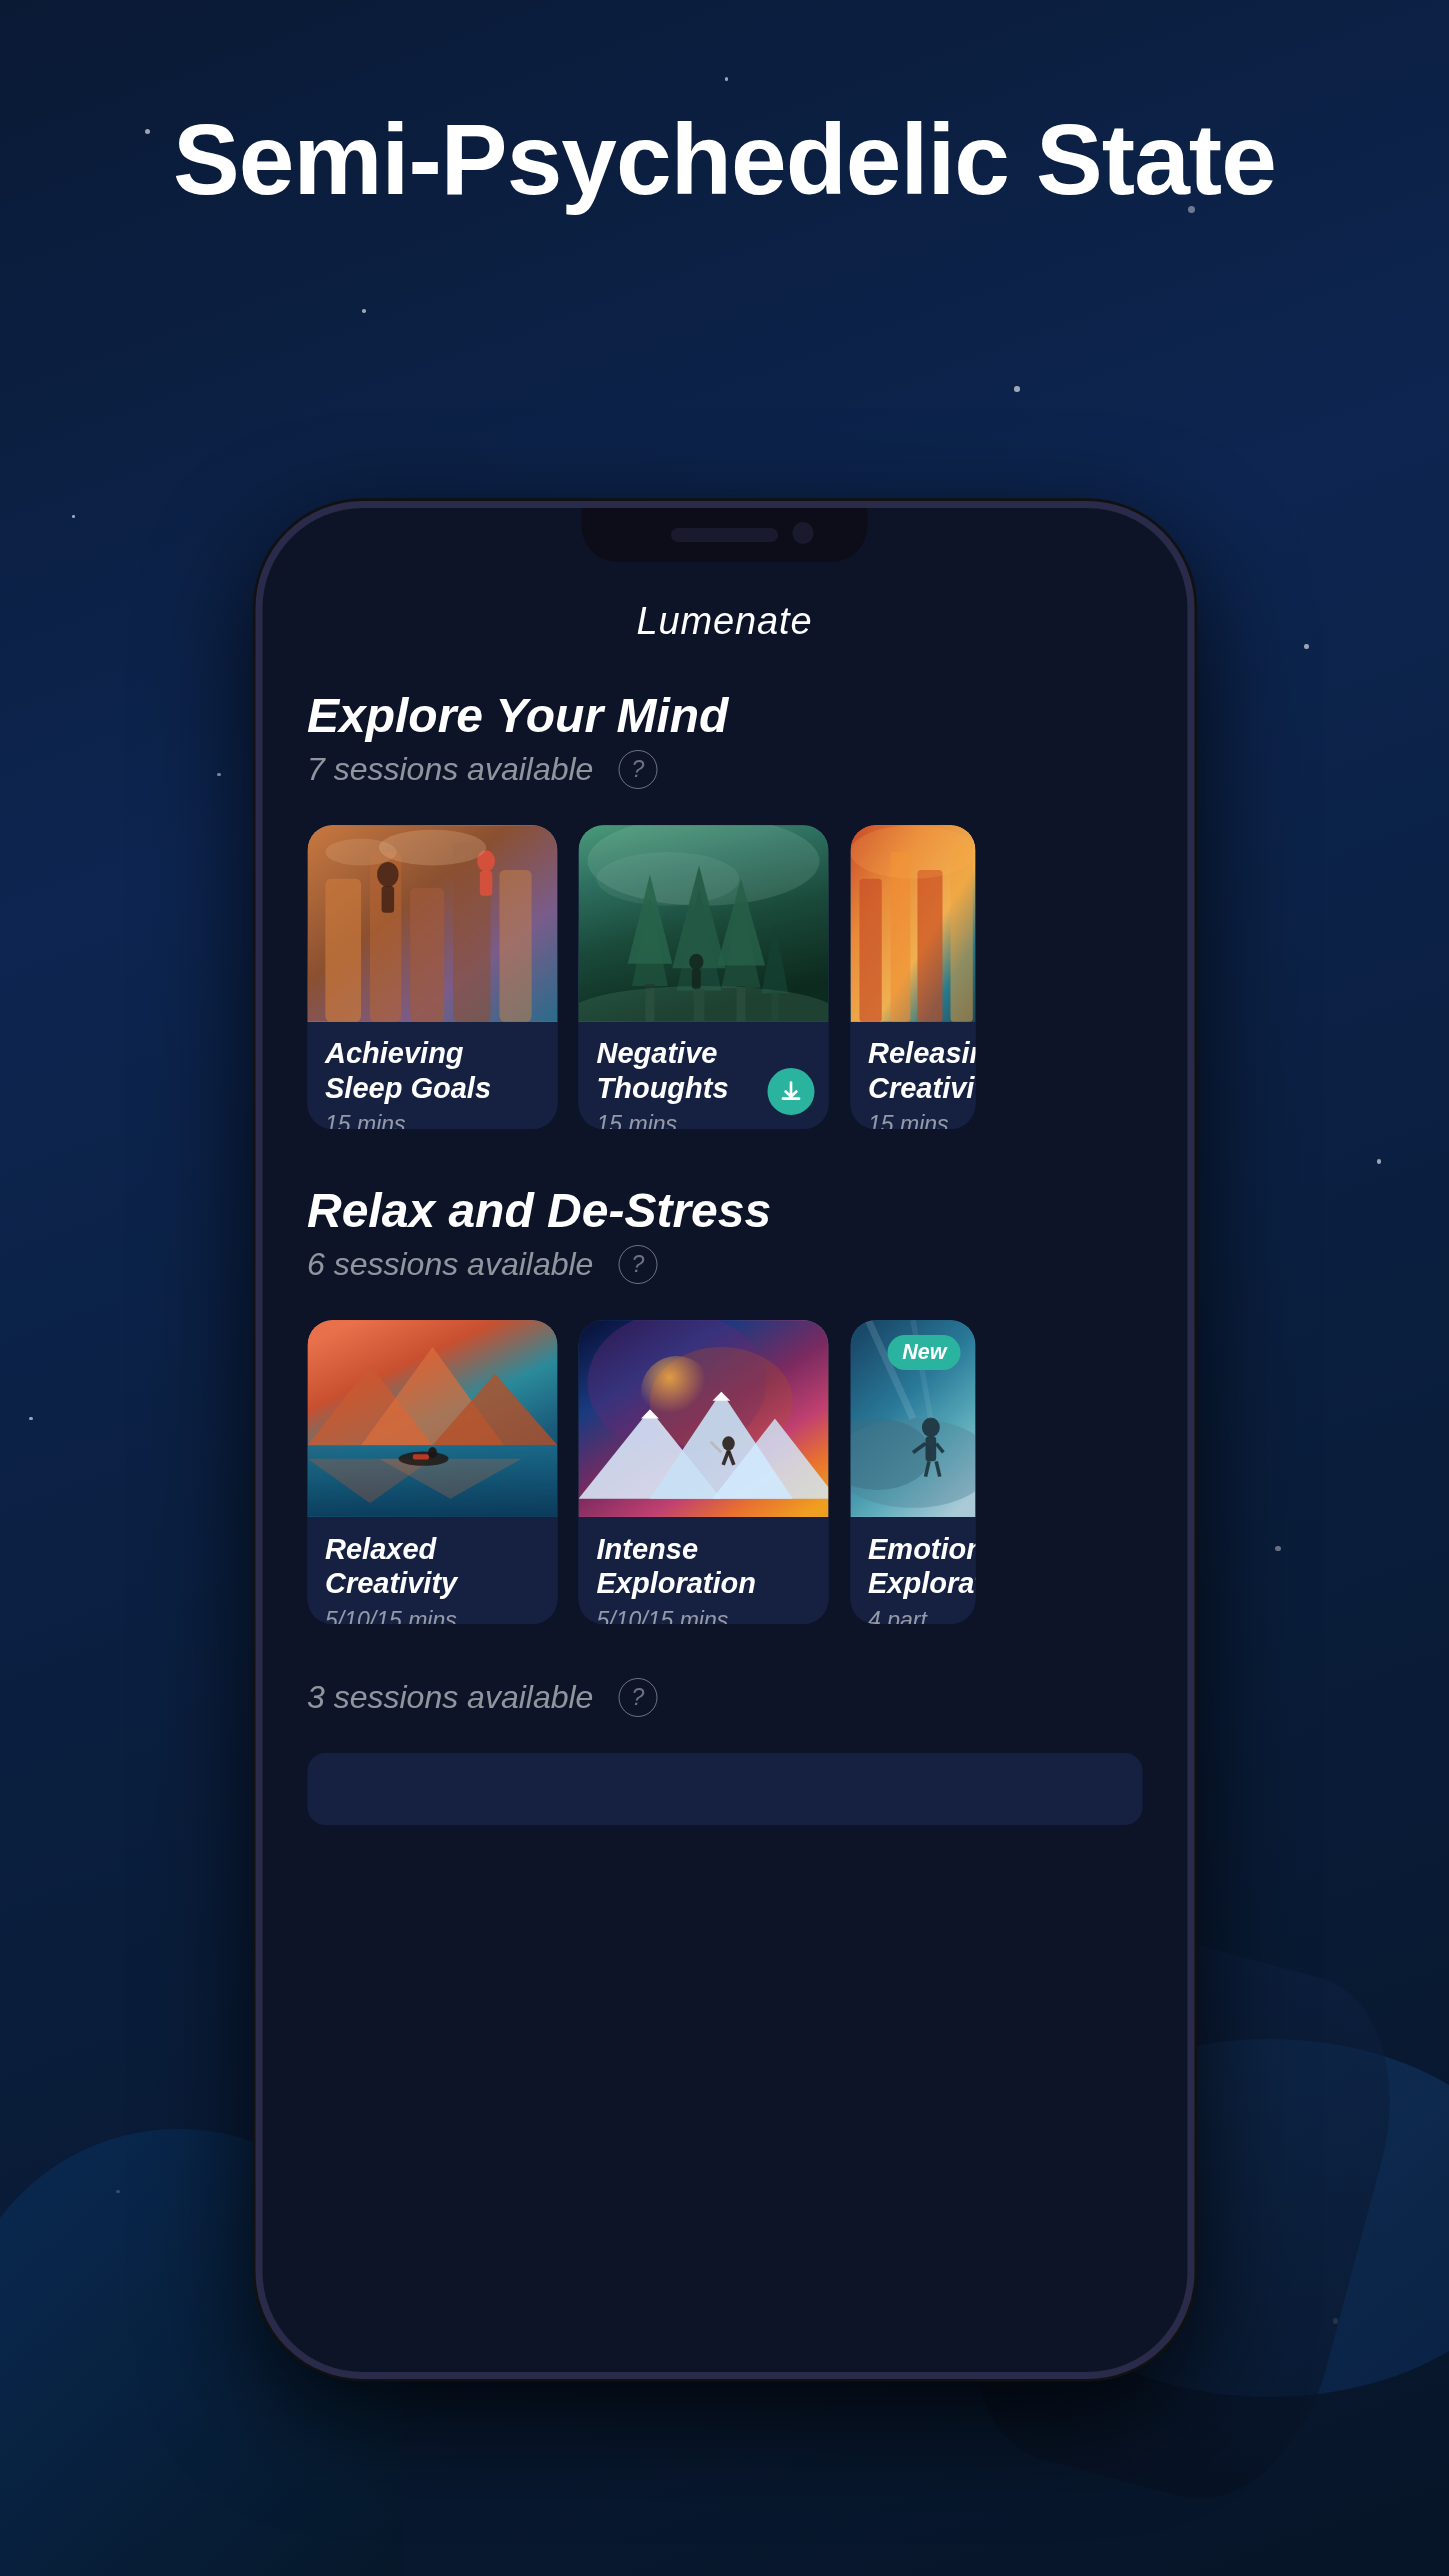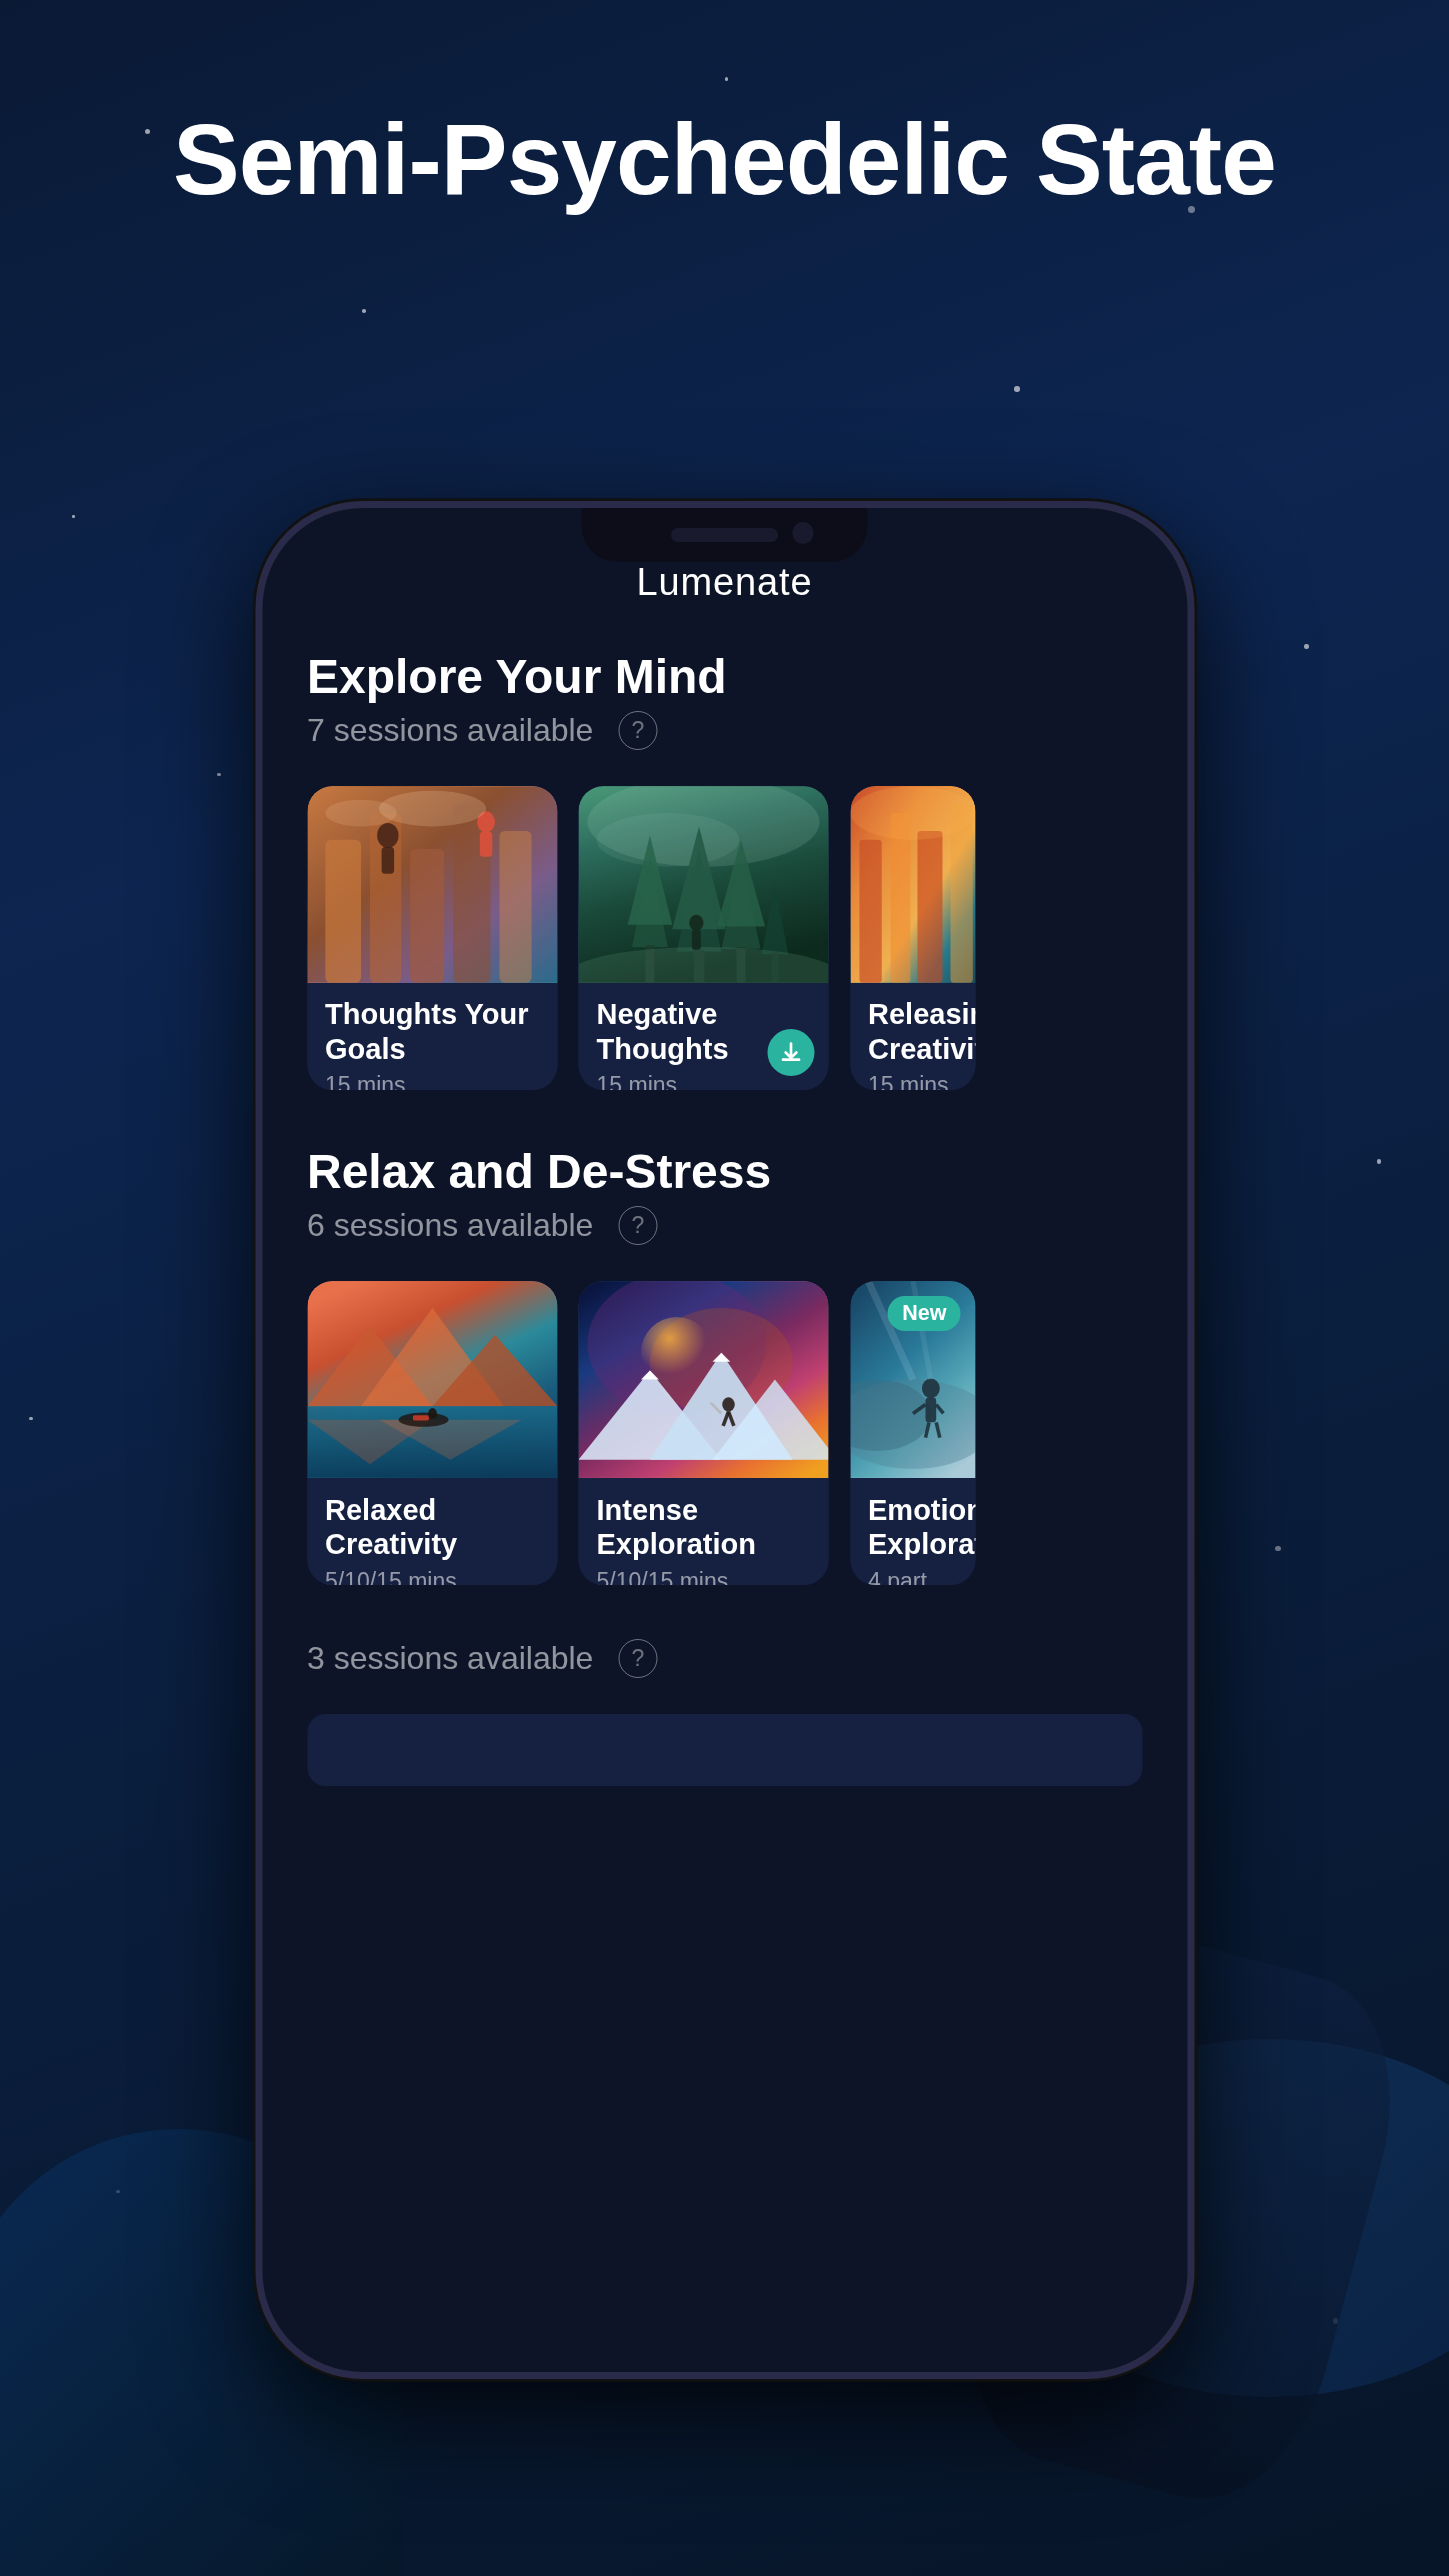--- a/index.html
+++ b/index.html
@@ -152,23 +152,24 @@
       left: 0;
       right: 0;
       bottom: 0;
       background: #0d1428;
       border-radius: 100px;
       overflow: hidden;
     }
 
     
     .app-content {
-      padding: 53px 45px 36px;
+      padding: 92px 45px 36px;
       height: 100%;
       overflow: hidden;
+      font-style: italic;
     }
 
     .app-title {
       text-align: center;
       font-size: 38px;
       color: white;
       font-weight: 500;
       margin-bottom: 45px;
       letter-spacing: 0.9px;
     }
@@ -431,21 +432,21 @@
                   <ellipse cx="90" cy="55" rx="12" ry="14" fill="rgba(60,30,20,0.8)"></ellipse>
                   <rect x="83" y="68" width="14" height="30" rx="4" fill="rgba(60,30,20,0.8)"></rect>
                   <ellipse cx="200" cy="40" rx="10" ry="12" fill="rgba(220,80,60,0.9)"></ellipse>
                   <rect x="193" y="51" width="14" height="28" rx="4" fill="rgba(220,80,60,0.9)"></rect>
 
                   <ellipse cx="140" cy="25" rx="60" ry="20" fill="rgba(255,220,180,0.2)"></ellipse>
                   <ellipse cx="60" cy="30" rx="40" ry="15" fill="rgba(255,220,180,0.15)"></ellipse>
                 </svg>
               </div>
               <div class="card-body">
-                <div class="card-title">Thoughts Your Goals</div>
+                <div class="card-title">Achieving Sleep Goals</div>
                 <div class="card-duration">15 mins</div>
               </div>
             </div>
 
             <div class="card" style="position:relative;">
               <div class="card-img card-art-2">
                 <svg viewBox="0 0 280 220" width="250" height="197" xmlns="http://www.w3.org/2000/svg">
                   <defs>
                     <linearGradient id="nt1" x1="0" y1="0" x2="0.3" y2="1">
                       <stop offset="0%" stop-color="#4a9a7a"></stop>

